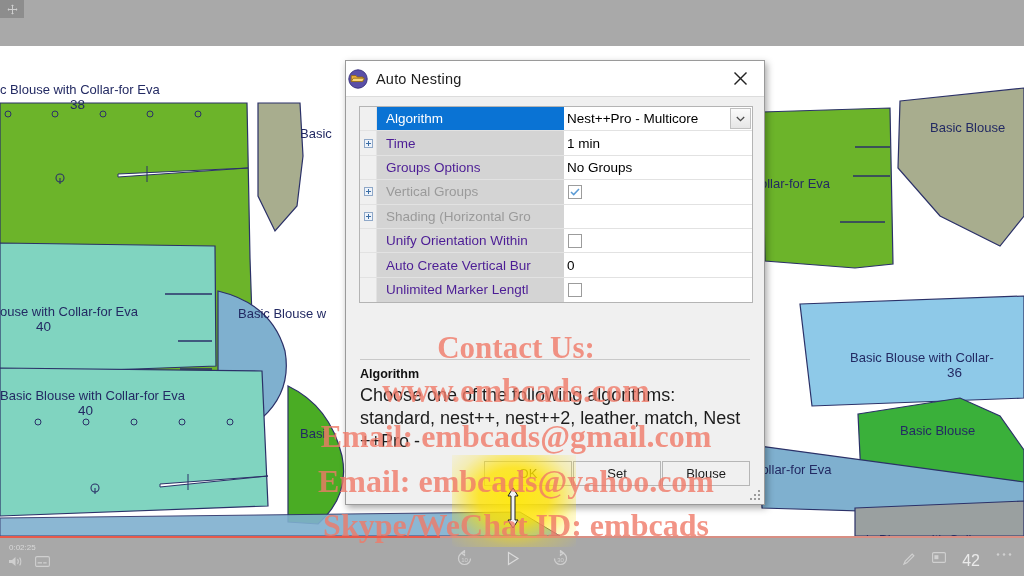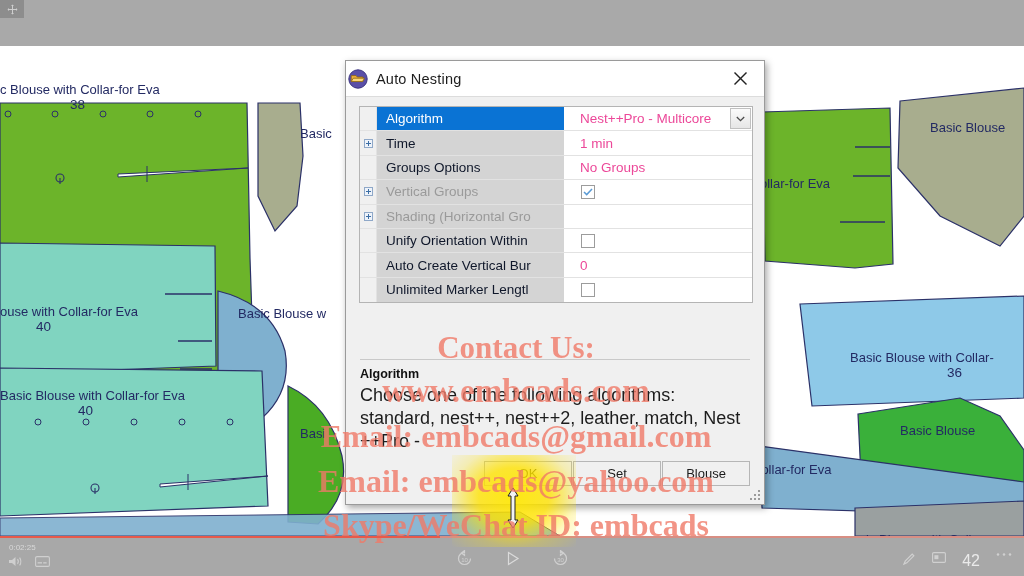--- a/index.html
+++ b/index.html
@@ -108,29 +108,29 @@
     content: ""; position: absolute; background: #3c6ea5;
   }
   .pexp .box::before { left: 1px; right: 1px; top: 3px; height: 1px; }
   .pexp .box::after { top: 1px; bottom: 1px; left: 3px; width: 1px; }
   .pname {
     width: 188px; flex: 0 0 188px;
     background: #d4d4d4;
     border-right: 1px solid #ffffff;
     display: flex; align-items: center;
     padding-left: 9px;
-    font-size: 13.5px; color: #0f172a;
+    font-size: 13.5px; color: #4c1d95;
     white-space: nowrap; overflow: hidden;
   }
   .pval {
     flex: 1 1 auto;
     background: #ffffff;
     display: flex; align-items: center;
-    padding-left: 15px;
-    font-size: 13.5px; color: #ec4899;
+    padding-left: 2px;
+    font-size: 13.5px; color: #000000;
     white-space: nowrap; overflow: hidden;
     position: relative;
   }
   .prow.sel .pname { background: #0a73d4; color: #ffffff; }
   .prow.sel .pval { background: #ffffff; }
   .prow.dim .pname { color: #9a9a9a; background:#d4d4d4; }
   .pval .combo-btn {
     position: absolute; right: 1px; top: 1px; bottom: 1px;
     width: 21px;
     background: linear-gradient(#fbfbfb,#e6e6e6);

